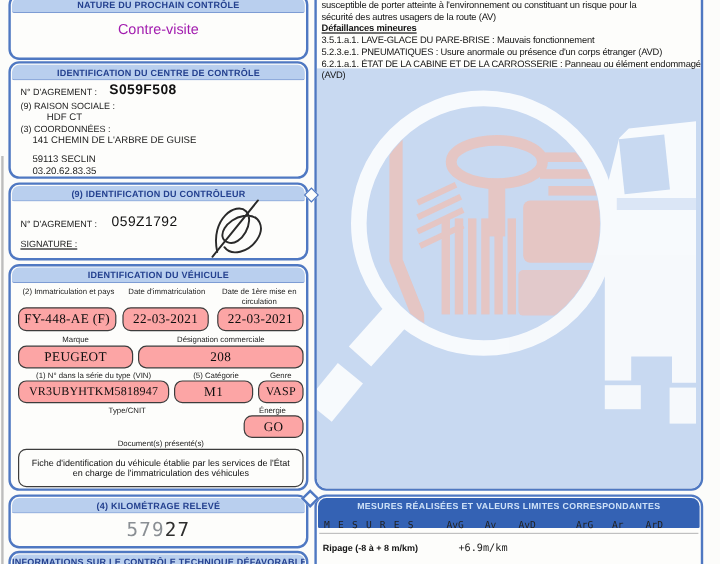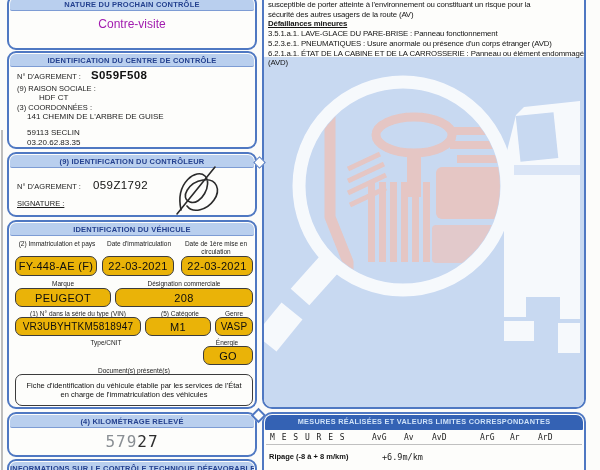--- a/index.html
+++ b/index.html
@@ -24,23 +24,23 @@
   .lbl  { position:absolute; font-size:7.5px; color:#1c1c1c; white-space:nowrap; }
   .val-lg { position:absolute; font-size:11.5px; font-weight:bold; color:#111; letter-spacing:.4px; }
   .val-md { position:absolute; font-size:11.5px; color:#111; letter-spacing:.4px; }
   .txt  { position:absolute; font-size:8px; color:#1c1c1c; white-space:nowrap; }
 
   .centered-value { position:absolute; left:0; right:0; text-align:center; font-size:12px; color:#a21caf; }
 
   
   .vlabel { position:absolute; font-size:6.5px; color:#222; text-align:center; line-height:7.5px; }
   .vbox {
-    position:absolute; border:1.7px solid #3c3c3c; border-radius:7px; background:#eab308;
+    position:absolute; border:1.7px solid #3c3c3c; border-radius:7px; background:#fca5a5;
     display:flex; align-items:center; justify-content:center;
-    font-size:11px; color:#0e0e0e; letter-spacing:.3px; white-space:nowrap;
+    font-size:11px; color:#0e0e0e; letter-spacing:.3px; white-space:nowrap;font-family:Liberation Serif, serif;
   }
   .vbox.small { font-size:10px; letter-spacing:.2px; }
   .docbox {
     position:absolute; border:1.7px solid #3c3c3c; border-radius:7px; background:#fdfdfb;
     font-size:7.5px; color:#111; text-align:center; padding:4px 8px; line-height:9px;
     display:flex; align-items:center; justify-content:center;
   }
   .odo { position:absolute; left:0; right:0; text-align:center; font-family:"DejaVu Sans Mono", monospace; font-size:16px; letter-spacing:1px; }
   .odo .faint { color:#8a8f94; }
   .odo .dark  { color:#2e2e2e; }
@@ -53,21 +53,21 @@
   .rtext { position:absolute; left:4px; top:8px; width:316px; font-size:7.8px; line-height:9.7px; color:#141414; letter-spacing:-.15px; }
   .rtext .nowrap { white-space:nowrap; }
   .rtext .minor-title { font-weight:bold; text-decoration:underline; }
   .bluefill { position:absolute; left:0; top:65px; width:320px; height:350px; background:#c8d9f1; }
 
   .mbox {
     position:absolute; left:262px; top:412px; width:324px; height:70px;
     border:2px solid #4f78c2; border-radius:10px 10px 0 0; background:#fdfdfb; overflow:hidden;
   }
   .mbox-hdr {
-    height:15px; margin:1px; background:#3462b4; color:#cfe2f8;
+    height:25px; margin:1px; background:#3462b4; color:#cfe2f8;
     border-radius:7px 7px 1px 1px; font-size:7.3px; font-weight:bold;
     text-align:center; line-height:13px; letter-spacing:.3px; white-space:nowrap;
   }
   .mono { font-family:"DejaVu Sans Mono", monospace; font-size:8px; color:#222; position:absolute; white-space:nowrap; }
   .mes-rule { position:absolute; left:2px; right:2px; top:30px; border-bottom:1px solid #c0c0c0; }
   .ripage-label { position:absolute; font-size:7.5px; font-weight:bold; color:#111; white-space:nowrap; }
 
   .diamond {
     position:absolute; left:253px; top:410px; width:11px; height:11px;
     background:#fdfdfb; border:2px solid #4f78c2; transform:rotate(45deg);
@@ -194,21 +194,21 @@
           </g>
           <rect x="254" y="57" width="38" height="46" fill="#c8d9f1" transform="rotate(-6 273 80)"></rect>
           <rect x="250" y="108" width="66" height="10" fill="#c8d9f1" opacity="0.6"></rect>
         </g>
       </svg>
     </div>
     <div class="rtext">
       <div class="nowrap">susceptible de porter atteinte à l'environnement ou constituant un risque pour la</div>
       <div class="nowrap">sécurité des autres usagers de la route (AV)</div>
       <div class="minor-title">Défaillances mineures</div>
-      <div class="nowrap">3.5.1.a.1. LAVE-GLACE DU PARE-BRISE : Panneau fonctionnement</div>
+      <div class="nowrap">3.5.1.a.1. LAVE-GLACE DU PARE-BRISE : Mauvais fonctionnement</div>
       <div class="nowrap">5.2.3.e.1. PNEUMATIQUES : Usure anormale ou présence d'un corps étranger (AVD)</div>
       <div>6.2.1.a.1. ÉTAT DE LA CABINE ET DE LA CARROSSERIE : Panneau ou élément endommagé (AVD)</div>
     </div>
   </div>
 
   <div class="mbox">
     <div class="mbox-hdr">MESURES RÉALISÉES ET VALEURS LIMITES CORRESPONDANTES</div>
     <div class="mono" style="left:6px;  top:19px; letter-spacing:1px;">M E S U R E S</div>
     <div class="mono" style="left:108px; top:19px;">AvG</div>
     <div class="mono" style="left:140px; top:19px;">Av</div>

